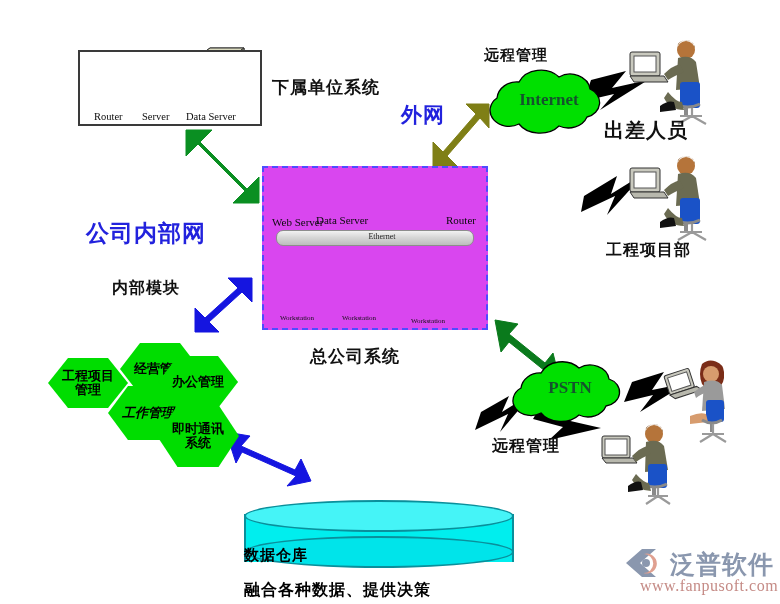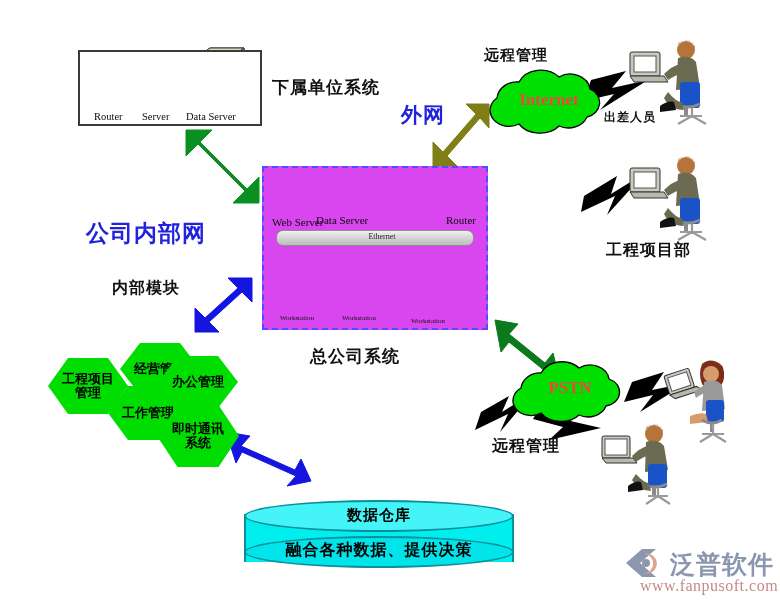--- a/index.html
+++ b/index.html
@@ -70,43 +70,43 @@
     font-family:"DejaVu Sans","Liberation Sans",sans-serif;
     font-weight:bold;color:#000;
     font-size:13px;line-height:14px;
     letter-spacing:0px;
   }
 
   
   .cloud-txt{
     position:absolute;width:100%;text-align:center;
     font-family:"Liberation Serif","DejaVu Serif",serif;
-    font-weight:bold;font-size:17px;color:#ef4444;
+    font-weight:bold;font-size:17px;color:#14532d;
   }
 
   
   #dw{
     left:244px;top:500px;width:270px;height:78px;
   }
   #dw .body{
     position:absolute;left:0;top:14px;width:266px;height:48px;
     background:#00eeee;border-left:2px solid #0a8f9b;border-right:2px solid #0a8f9b;
   }
   #dw .top{
     position:absolute;left:0;top:0;width:266px;height:28px;
     background:#45f4f7;border:2px solid #0a8f9b;border-radius:50%;
   }
   #dw .bot{
     position:absolute;left:0;top:36px;width:266px;height:28px;
     background:#00e4ea;border:2px solid #0a8f9b;border-radius:50%;
   }
   #dw .t1,#dw .t2{
-    position:absolute;width:100%;text-align:center;
+    position:absolute;width:100%;
     font-family:"DejaVu Sans","Liberation Sans",sans-serif;
-    font-weight:bold;color:#000;white-space:nowrap;
+    font-weight:bold;color:#000;white-space:nowrap;margin-top:40px;
   }
   #dw .t1{top:6px;font-size:15px;letter-spacing:1px;}
   #dw .t2{top:40px;font-size:16px;letter-spacing:1px;}
 
   
   #wm{right:8px;bottom:6px;width:150px;height:52px;}
   #wm .wm-cn{
     position:absolute;left:48px;top:2px;
     font-family:"DejaVu Sans","Liberation Sans",sans-serif;
     font-weight:bold;font-size:25px;color:#8a97ae;letter-spacing:1px;
@@ -369,47 +369,47 @@
 <div class="abs cn-label" style="left:310px;top:345px;font-size:17px;">总公司系统</div>
 
 <div class="abs cn-label cn-blue" style="left:86px;top:218px;font-size:23px;">公司内部网</div>
 
 <div class="abs cn-label" style="left:112px;top:278px;font-size:16px;">内部模块</div>
 
 <div class="hex" style="left:120px;top:343px;width:80px;height:52px;">
   <span>经营管理</span>
 </div>
 
-<div class="hex" style="left:48px;top:358px;width:80px;height:56px;">
+<div class="hex" style="left:48px;top:358px;width:80px;height:50px;">
   <span style="white-space:pre-line;">工程项目
 管理</span>
 </div>
 
 <div class="hex" style="left:158px;top:356px;width:80px;height:52px;">
   <span>办公管理</span>
 </div>
 
-<div class="hex" style="left:108px;top:386px;width:80px;height:54px;">
+<div class="hex" style="left:108px;top:386px;width:80px;height:54px;font-style:italic;">
   <span>工作管理</span>
 </div>
 
 <div class="hex" style="left:157px;top:405px;width:82px;height:62px;">
   <span style="white-space:pre-line;">即时通讯
 系统</span>
 </div>
 
 <div class="abs cn-label cn-blue" style="left:401px;top:101px;font-size:21px;">外网</div>
 
 <div class="abs cn-label" style="left:484px;top:46px;font-size:15px;">远程管理</div>
 
 <div class="abs" style="left:497px;top:90px;width:104px;">
   <div class="cloud-txt">Internet</div>
 </div>
 
-<div class="abs cn-label" style="left:604px;top:109px;font-size:12px;">出差人员</div>
+<div class="abs cn-label" style="left:604px;top:117px;font-size:20px;">出差人员</div>
 
 <div class="abs cn-label" style="left:606px;top:240px;font-size:16px;">工程项目部</div>
 
 <div class="abs" style="left:520px;top:378px;width:100px;">
   <div class="cloud-txt">PSTN</div>
 </div>
 
 <div class="abs cn-label" style="left:492px;top:436px;font-size:16px;">远程管理</div>
 
 <div class="abs" id="dw">

